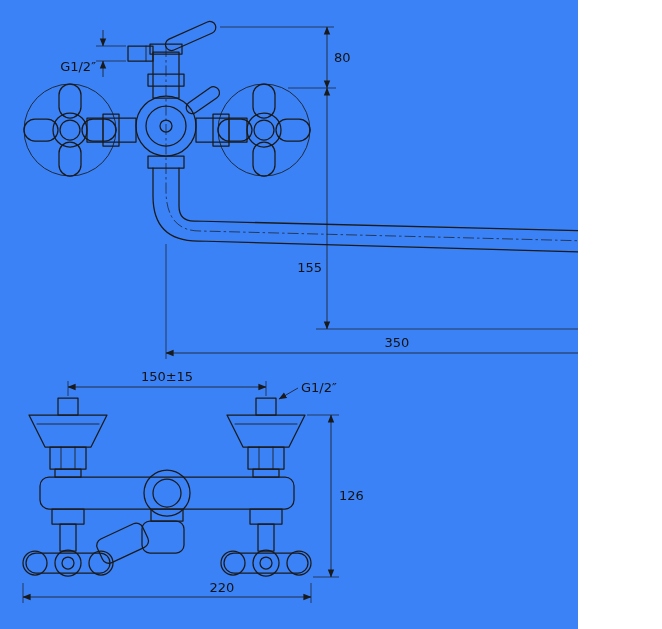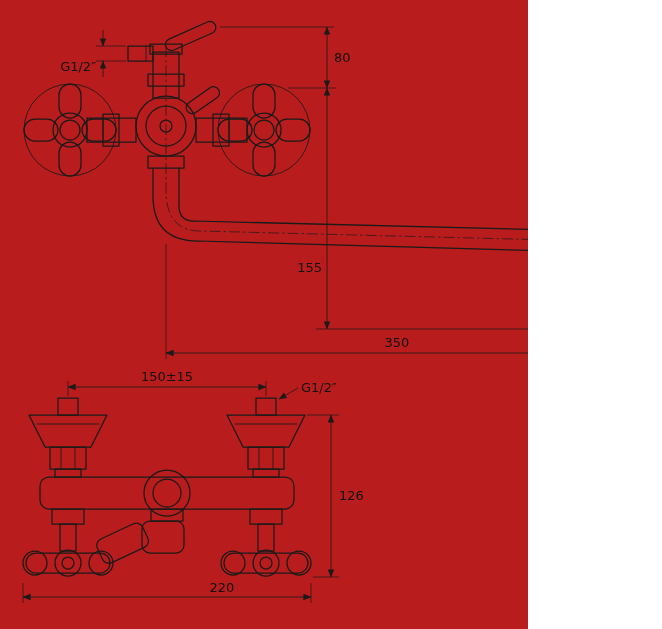--- a/index.html
+++ b/index.html
@@ -1,16 +1,16 @@
 <!DOCTYPE html>
 <html><head>
 <meta charset="utf-8">
 <style>
   html,body{margin:0;padding:0;background:#ffffff}
-  .sheet{width:528px;height:629px;background:#b91c1c;position:relative;overflow:hidden;
+  .sheet{width:578px;height:629px;background:#3b82f6;position:relative;overflow:hidden;
          font-family:"DejaVu Sans",sans-serif}
   svg{display:block}
   .o{fill:none;stroke:#1a1a1a;stroke-width:1.25;stroke-linejoin:round;stroke-linecap:round}
   .thin{stroke-width:.85}
   .dim{fill:none;stroke:#1a1a1a;stroke-width:.8}
   .ext{fill:none;stroke:#1a1a1a;stroke-width:.7}
   .cl{fill:none;stroke:#1a1a1a;stroke-width:.7;stroke-dasharray:11 3 2.5 3}
   text.lbl{font-size:13px;fill:#121212;font-family:"DejaVu Sans",sans-serif}
 </style>
 </head>

